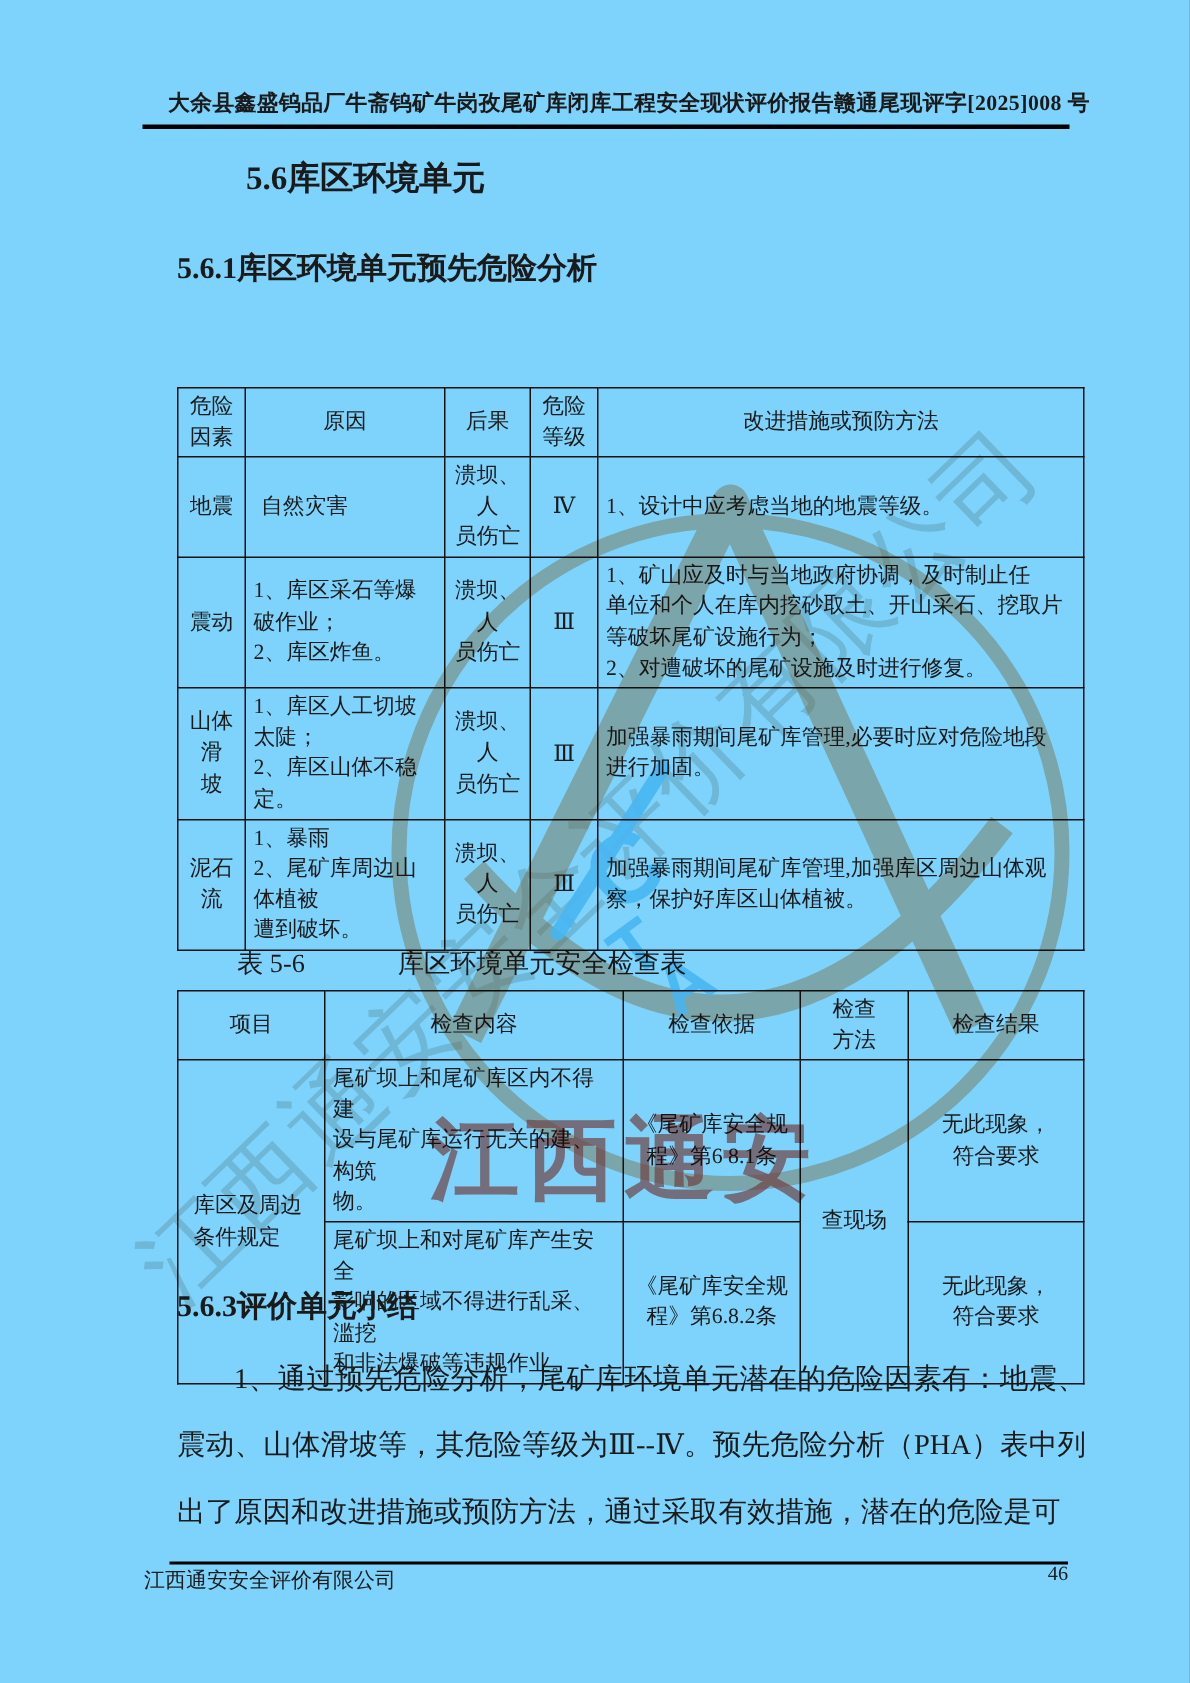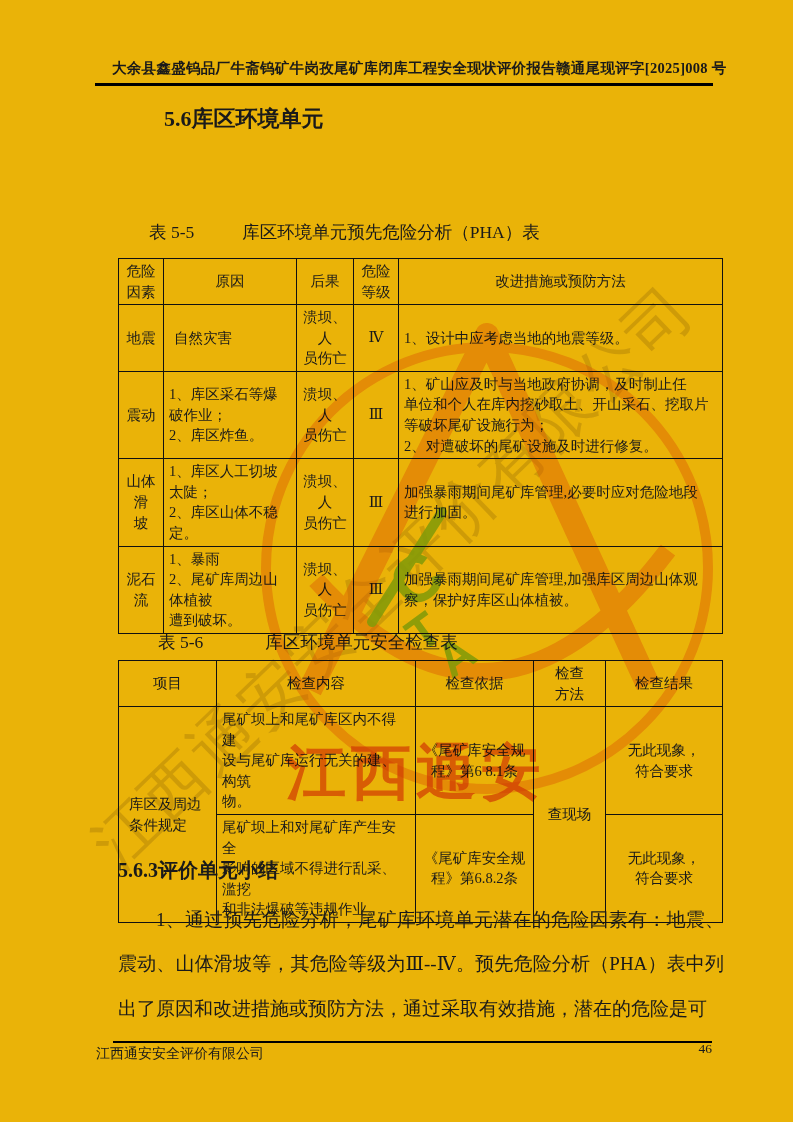--- a/index.html
+++ b/index.html
@@ -1,17 +1,17 @@
 <!DOCTYPE html>
 <html><head>
 <meta charset="utf-8">
 <style>
   html,body{margin:0;padding:0;background:#888;}
   .page{
-    position:relative;width:793px;height:1122px;background:#eab308;
+    position:relative;width:793px;height:1122px;background:#7dd3fc;
     margin:0 auto;overflow:hidden;
     font-family:"Liberation Serif","DejaVu Serif",serif;color:#1a1a1a;
   }
   .abs{position:absolute;}
   
   .doc-header{left:112px;top:59px;width:600px;display:flex;justify-content:space-between;
     font-size:14.5px;font-weight:bold;letter-spacing:.3px;white-space:nowrap;}
   .header-rule{left:95px;top:83px;width:618px;height:3px;background:#000;}
   .footer-rule{left:113px;top:1041px;width:599px;height:1.5px;background:#000;}
   .footer-company{left:96px;top:1045px;font-size:14px;}
@@ -52,25 +52,22 @@
 
   <div class="content">
 
     <div class="abs doc-header">
       <span>大余县鑫盛钨品厂牛斋钨矿牛岗孜尾矿库闭库工程安全现状评价报告</span>
       <span>赣通尾现评字[2025]008 号</span>
     </div>
     <div class="abs header-rule"></div>
 
     <div class="abs h1">5.6库区环境单元</div>
-
-    <div class="abs caption cap1">
-      <span class="cap-label">表 5-5</span>
-      <span class="cap-title">库区环境单元预先危险分析（PHA）表</span>
-    </div>
+    <div class="abs h2 h-561">5.6.1库区环境单元预先危险分析</div>
+
 
     <table class="abs t1">
       <colgroup>
           <col style="width:45px">
           <col style="width:133px">
           <col style="width:57px">
           <col style="width:45px">
           <col style="width:324px">
         </colgroup>
       <tbody>

